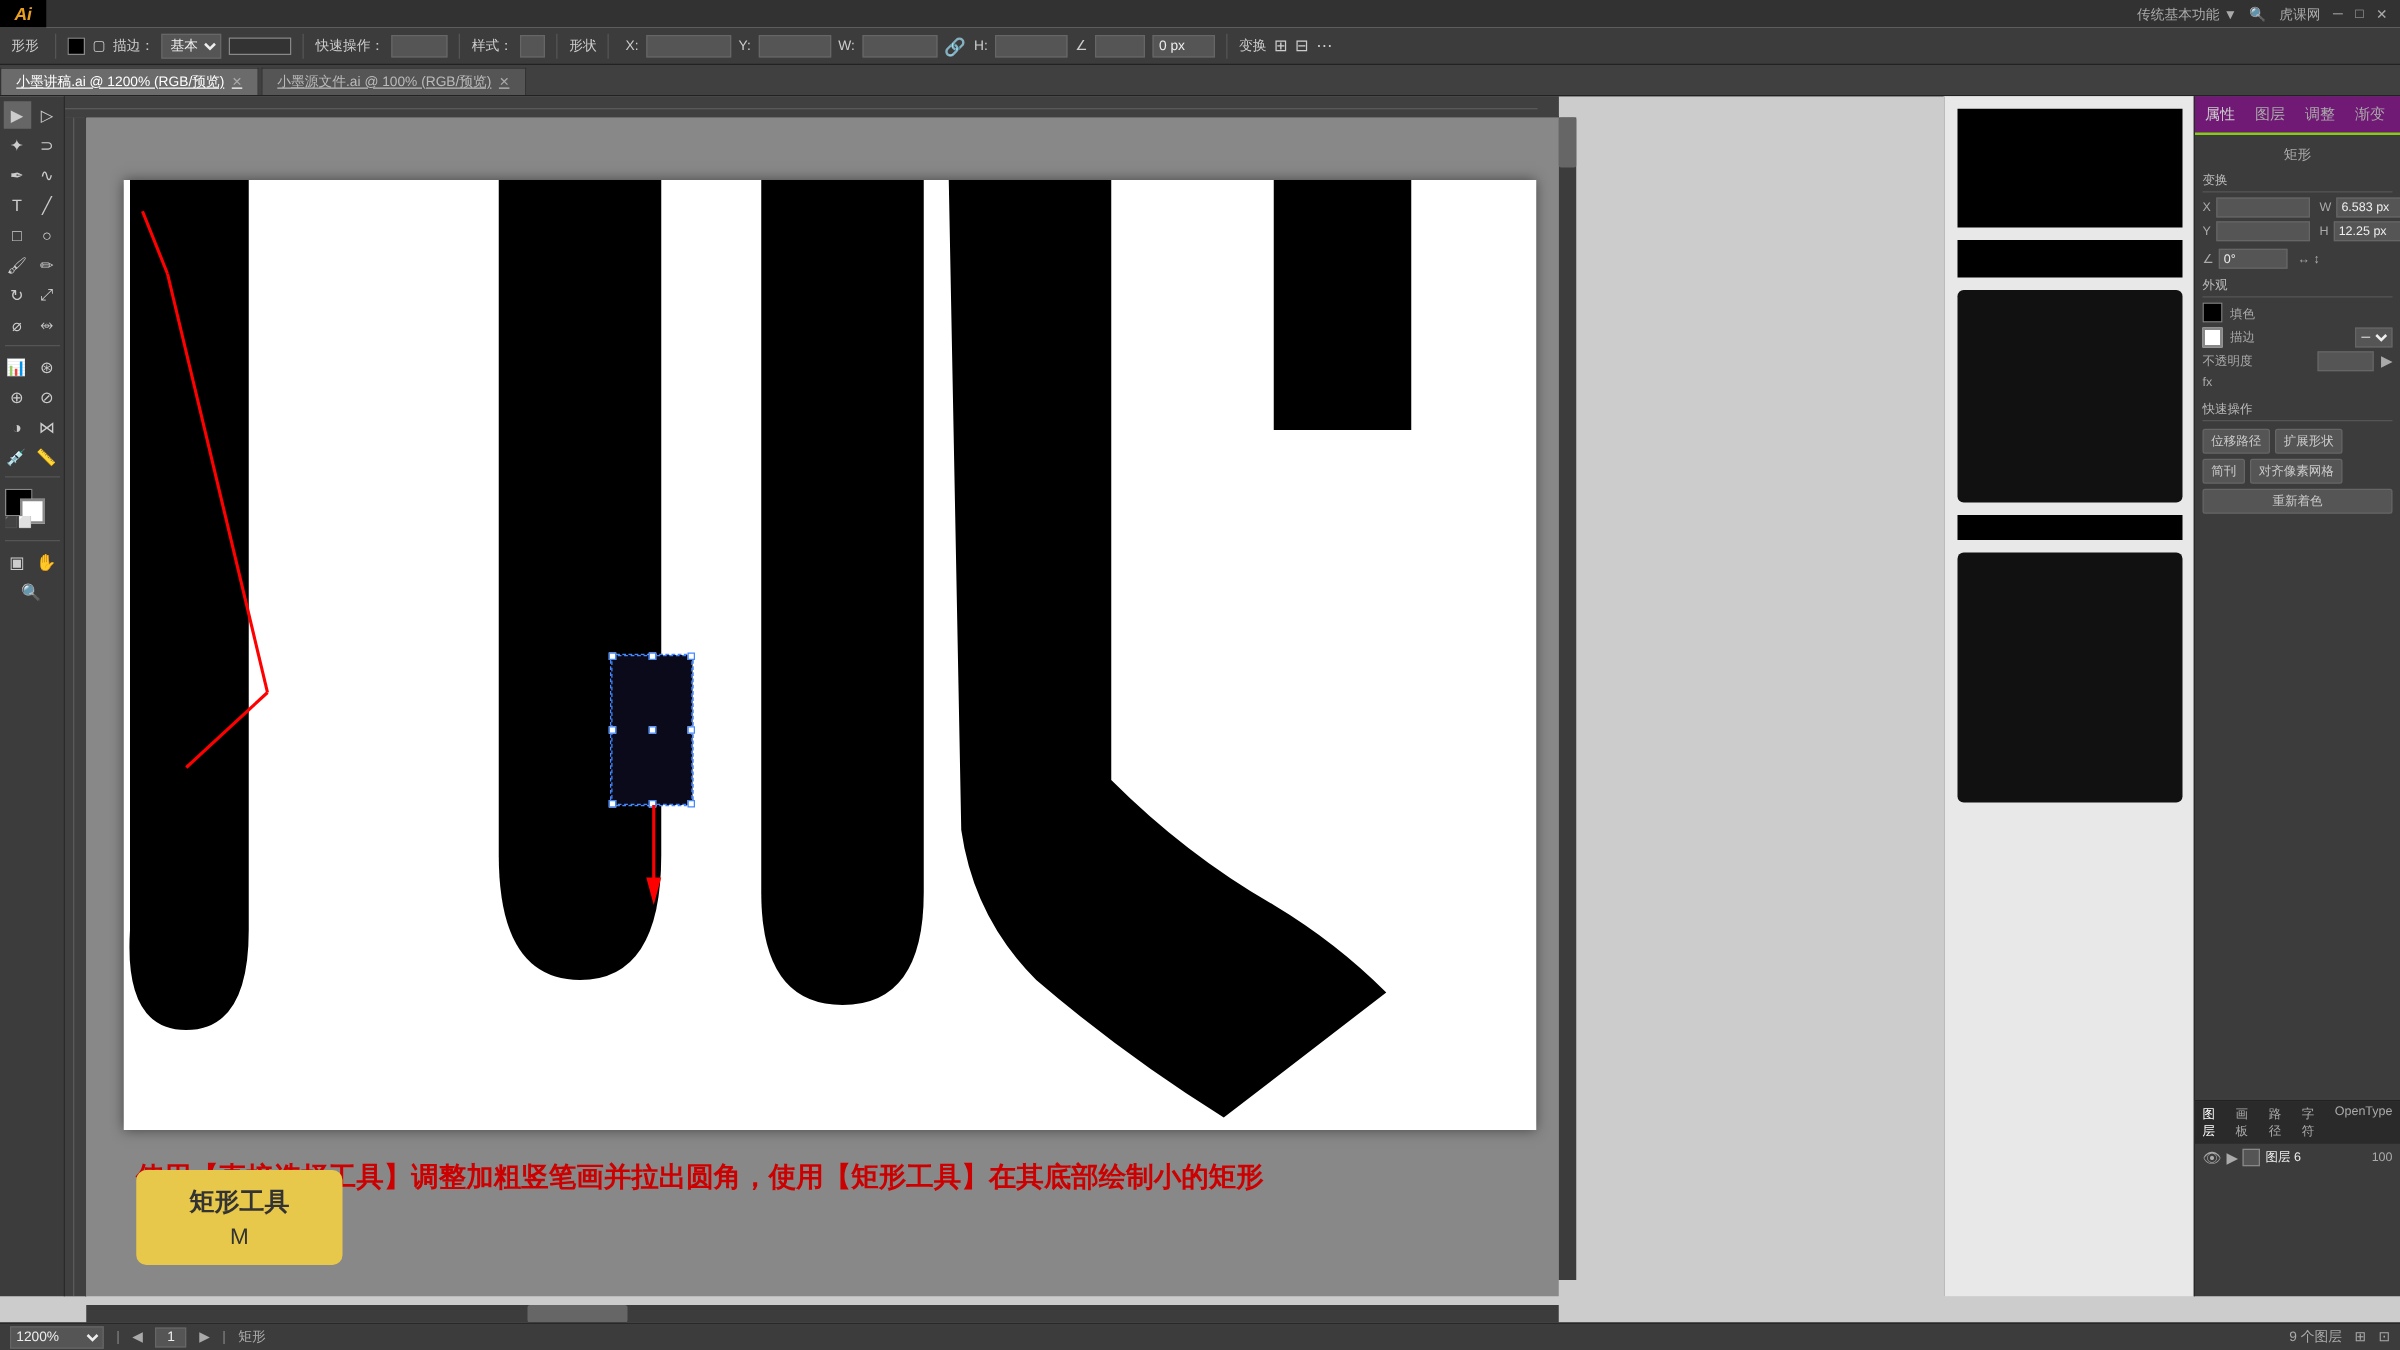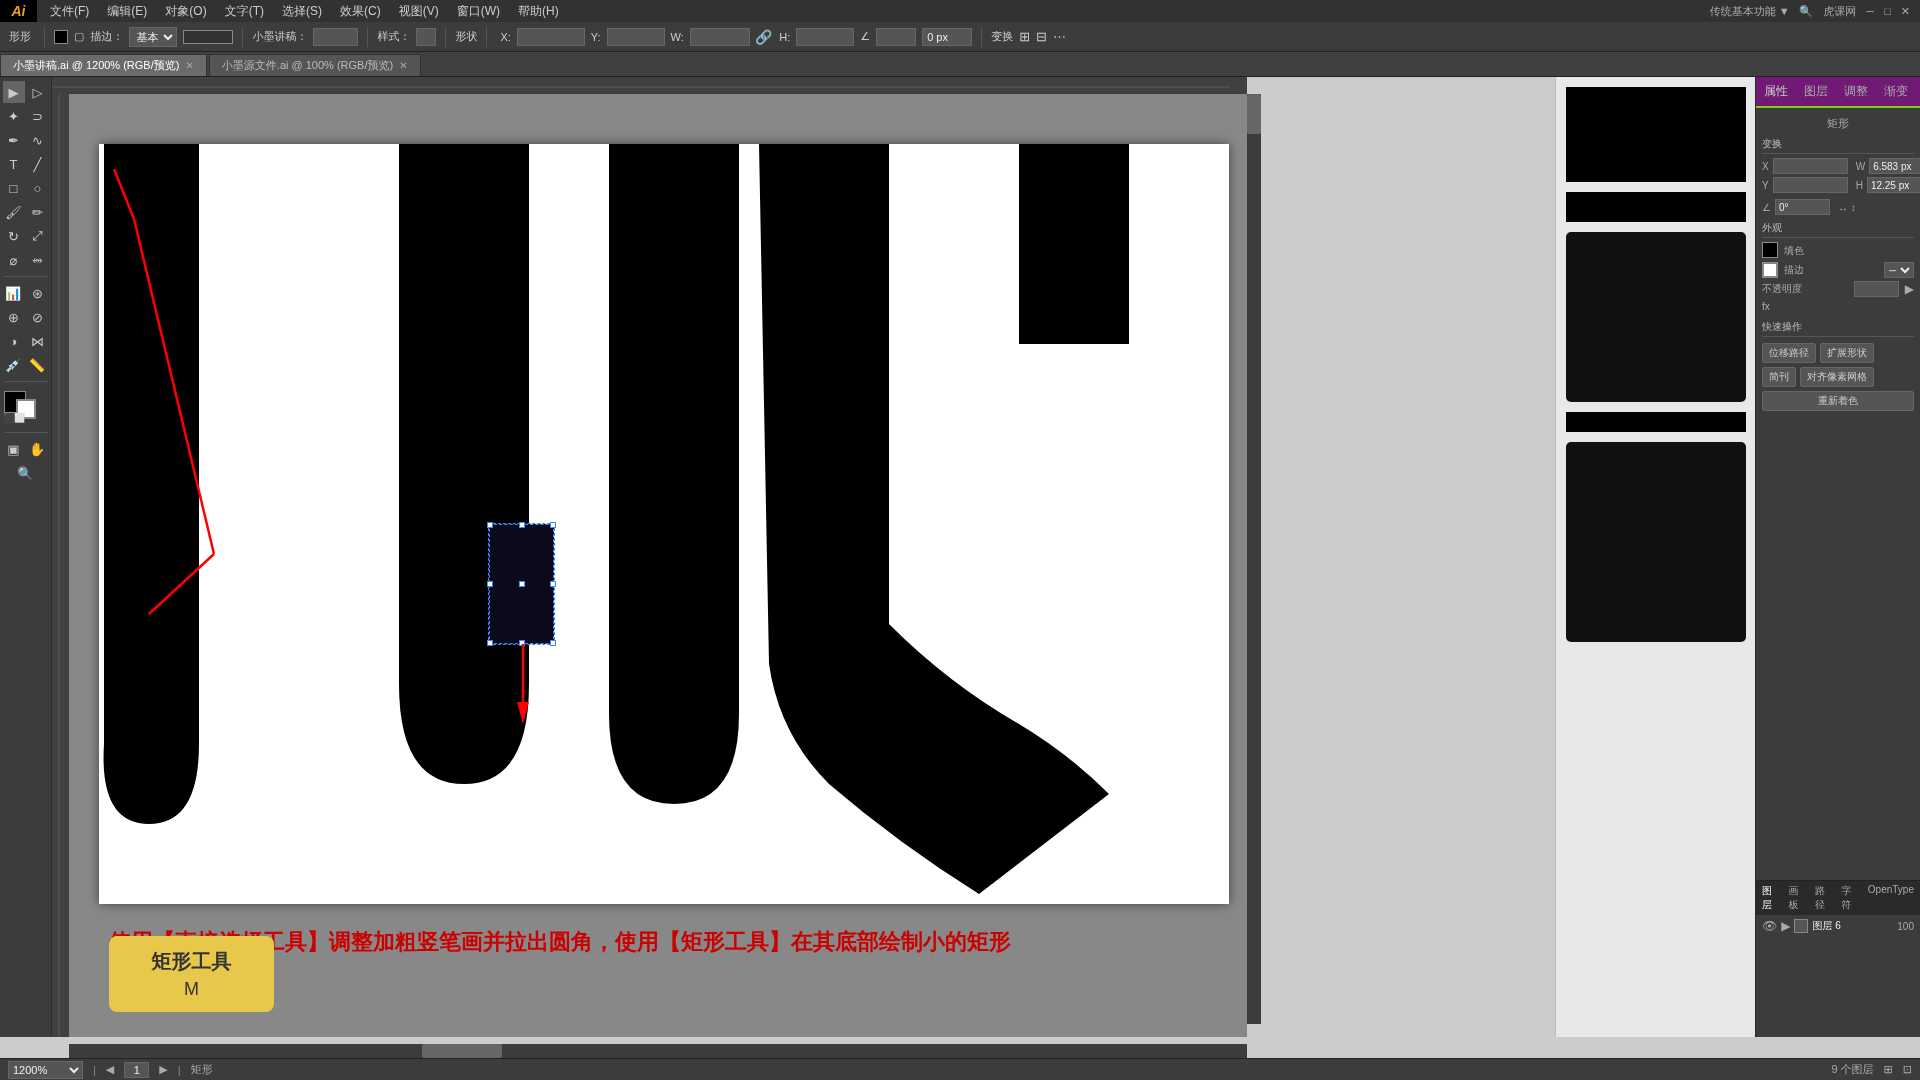--- a/index.html
+++ b/index.html
@@ -38,21 +38,21 @@
     .color-swatch-black { width: 14px; height: 14px; background: #000; border: 1px solid #888; display: inline-block; }
 
     
     #tab-bar {
       position: absolute; top: 52px; left: 0; width: 1920px; height: 25px;
       background: #404040; display: flex; align-items: flex-end; border-bottom: 1px solid #222;
     }
     .tab {
       height: 22px; padding: 0 12px; background: #555; border: 1px solid #333;
       border-bottom: none; color: #bbb; font-size: 11px; display: flex; align-items: center;
-      gap: 6px; cursor: pointer; margin-right: 2px;
+      gap: 6px; cursor: pointer; margin-right: 2px; text-decoration: underline;
     }
     .tab.active { background: #6b6b6b; color: #fff; }
     .tab .close-btn { font-size: 10px; color: #aaa; cursor: pointer; }
 
     
     #toolbox {
       position: absolute; top: 77px; left: 0; width: 52px; height: 960px;
       background: #3c3c3c; border-right: 1px solid #2a2a2a;
       display: flex; flex-direction: column; align-items: center; padding-top: 4px; gap: 2px;
     }
@@ -152,31 +152,20 @@
     .sel-handle {
       position: absolute; width: 6px; height: 6px;
       border: 1px solid #4488ff; background: #fff;
     }
   </style>
 </head>
 <body>
 
 <div id="menu-bar">
   <div class="app-logo">Ai</div>
-  <div class="menu-items">
-    <span class="menu-item">文件(F)</span>
-    <span class="menu-item">编辑(E)</span>
-    <span class="menu-item">对象(O)</span>
-    <span class="menu-item">文字(T)</span>
-    <span class="menu-item">选择(S)</span>
-    <span class="menu-item">效果(C)</span>
-    <span class="menu-item">视图(V)</span>
-    <span class="menu-item">窗口(W)</span>
-    <span class="menu-item">帮助(H)</span>
-  </div>
   <div class="right-section">
     <span>传统基本功能 ▼</span>
     <span>🔍</span>
     <span>虎课网</span>
     <span>─</span>
     <span>□</span>
     <span>✕</span>
   </div>
 </div>
 
@@ -184,21 +173,21 @@
   <span class="tool-label">形形</span>
   <div class="toolbar-separator"></div>
   <div class="color-swatch-black"></div>
   <span style="color:#ccc;font-size:11px;">▢</span>
   <span style="color:#ccc;font-size:11px;">描边：</span>
   <select style="background:#555;border:1px solid #666;color:#eee;height:20px;font-size:11px;">
     <option>基本</option>
   </select>
   <div class="stroke-swatch"></div>
   <div class="toolbar-separator"></div>
-  <span style="color:#ccc;font-size:11px;">小墨讲稿：</span>
+  <span style="color:#ccc;font-size:11px;">快速操作：</span>
   <input type="text" style="width: 45px;">
   <div class="toolbar-separator"></div>
   <span style="color:#ccc;font-size:11px;">样式：</span>
   <div style="width:20px;height:18px;background:#555;border:1px solid #666;"></div>
   <div class="toolbar-separator"></div>
   <span style="color:#ccc;font-size:11px;">形状</span>
   <div class="toolbar-separator"></div>
   <span style="color:#ccc;font-size:11px;margin-left:4px;">X:</span>
   <input type="text" style="width: 68px;">
   <span style="color:#ccc;font-size:11px;">Y:</span>

